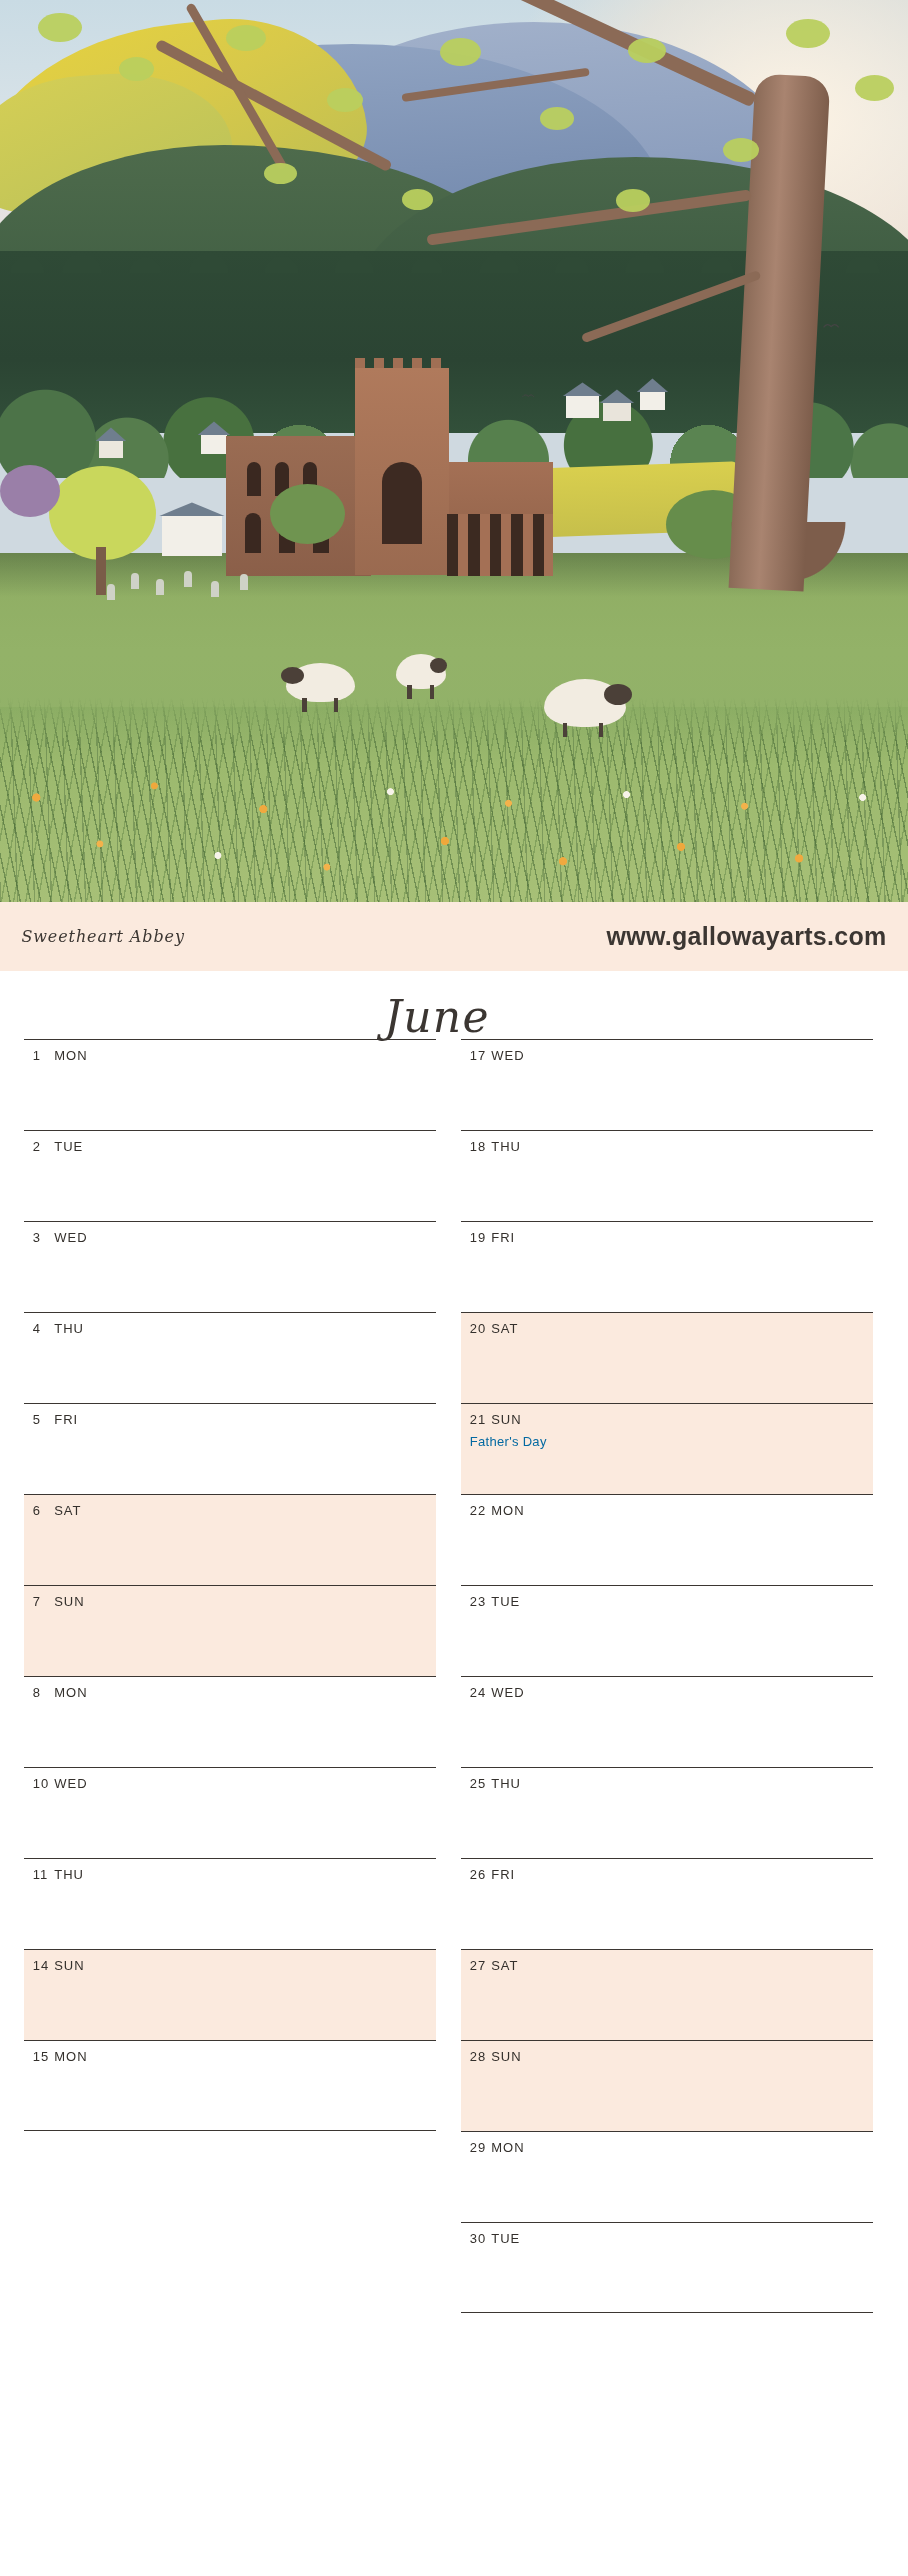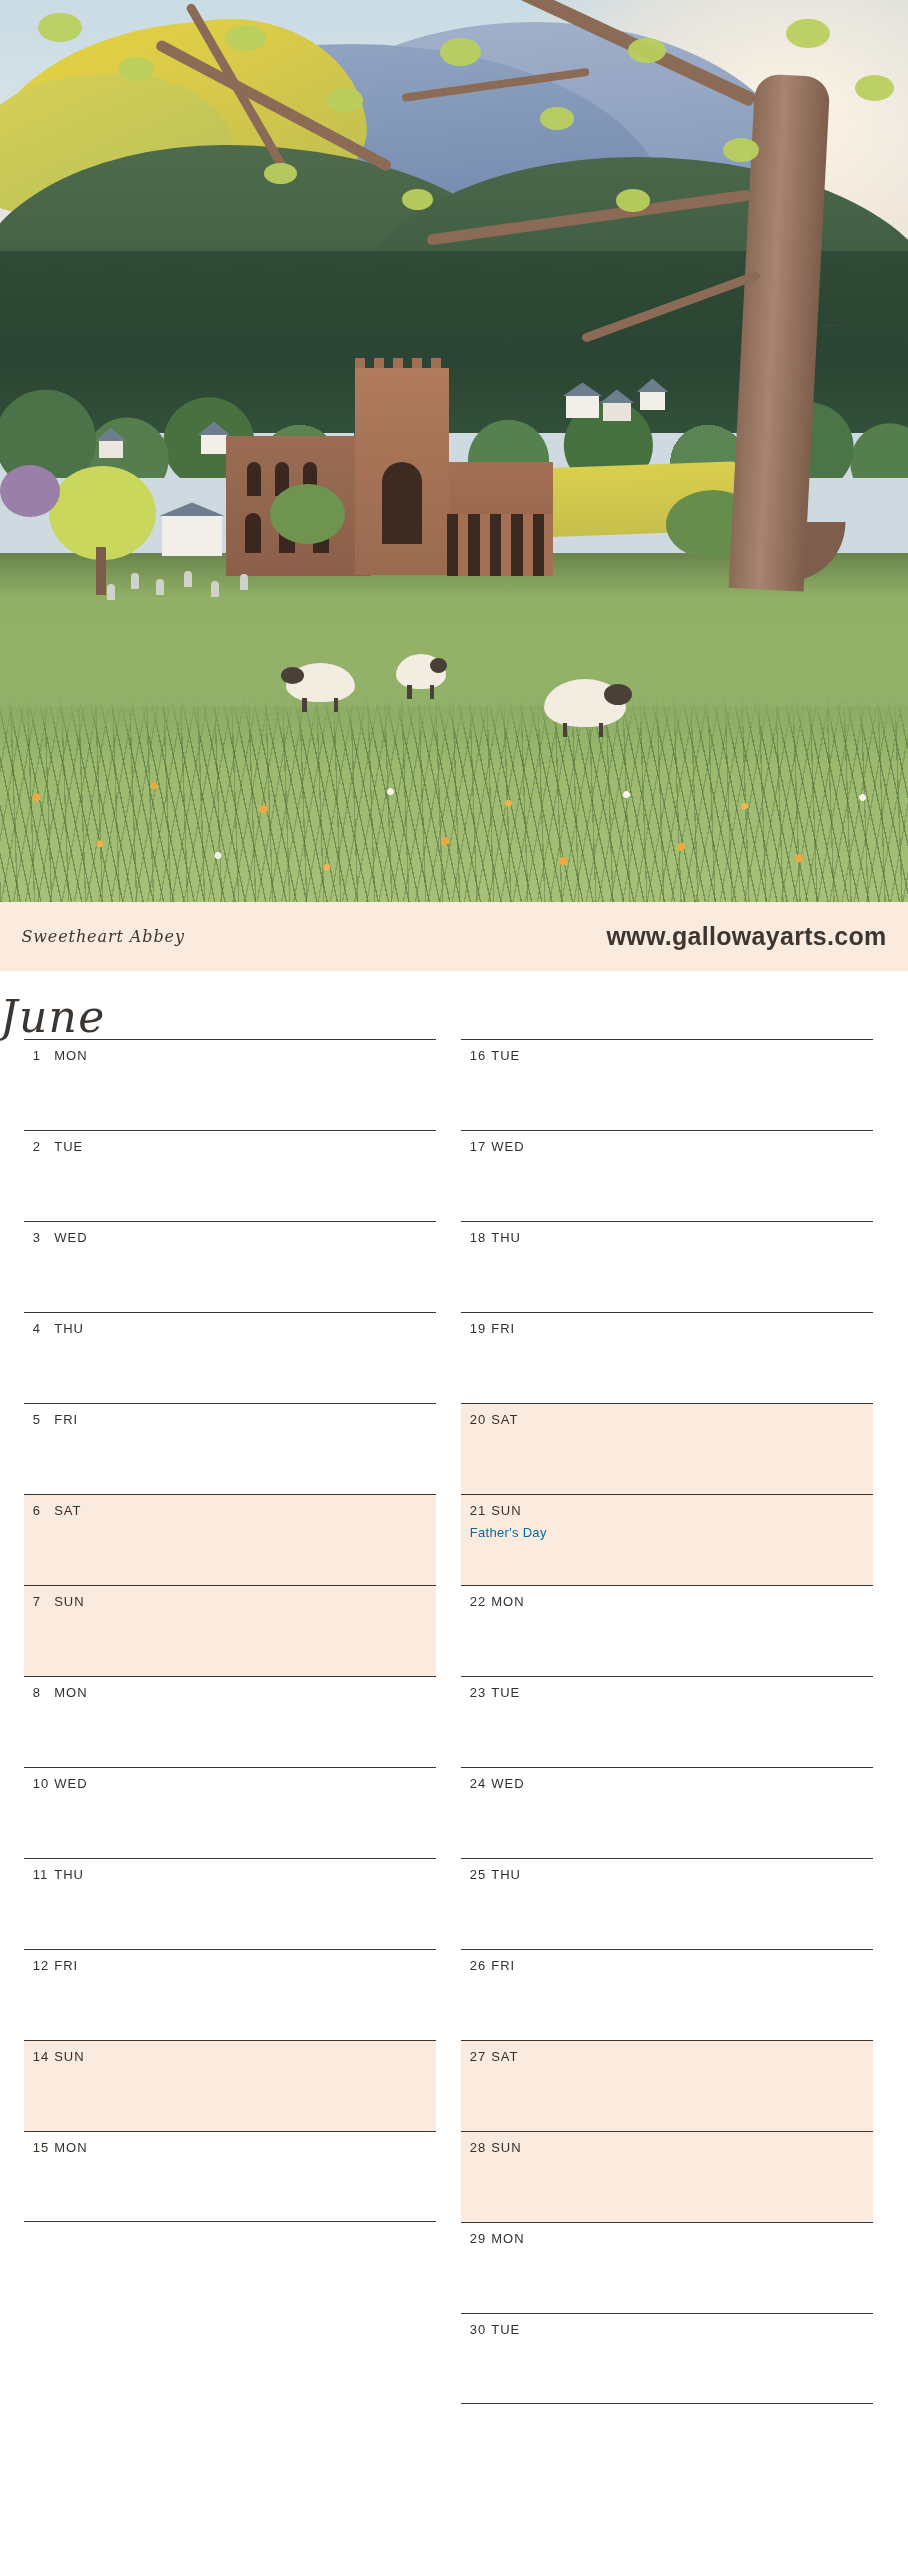--- a/index.html
+++ b/index.html
@@ -341,21 +341,21 @@
   }
 
   
   .month-header {
     position: relative;
     height: 68px;
     padding-right: 34px;
     box-sizing: border-box;
     display: flex;
     align-items: flex-end;
-    justify-content: flex-start;
+    justify-content: center;
   }
   .month-name {
     font-family: "DejaVu Serif", serif;
     font-style: italic;
     font-size: 44px;
     color: #3b3632;
     line-height: 1;
     letter-spacing: 1.3px;
   }
 
@@ -571,34 +571,28 @@
         </div>
         <div class="day">
           <div class="day-label"><span class="day-num">8</span><span>MON</span></div>
         </div>
         <div class="day">
           <div class="day-label"><span class="day-num">10</span><span>WED</span></div>
         </div>
         <div class="day">
           <div class="day-label"><span class="day-num">11</span><span>THU</span></div>
         </div>
-        <div class="day">
-          <div class="day-label"><span class="day-num">12</span><span>FRI</span></div>
-        </div>
         <div class="day weekend">
           <div class="day-label"><span class="day-num">14</span><span>SUN</span></div>
         </div>
         <div class="day last">
           <div class="day-label"><span class="day-num">15</span><span>MON</span></div>
         </div>
       </div>
     <div class="col col-right" id="col-right">
-        <div class="day">
-          <div class="day-label"><span class="day-num">16</span><span>TUE</span></div>
-        </div>
         <div class="day">
           <div class="day-label"><span class="day-num">17</span><span>WED</span></div>
         </div>
         <div class="day">
           <div class="day-label"><span class="day-num">18</span><span>THU</span></div>
         </div>
         <div class="day">
           <div class="day-label"><span class="day-num">19</span><span>FRI</span></div>
         </div>
         <div class="day weekend">

